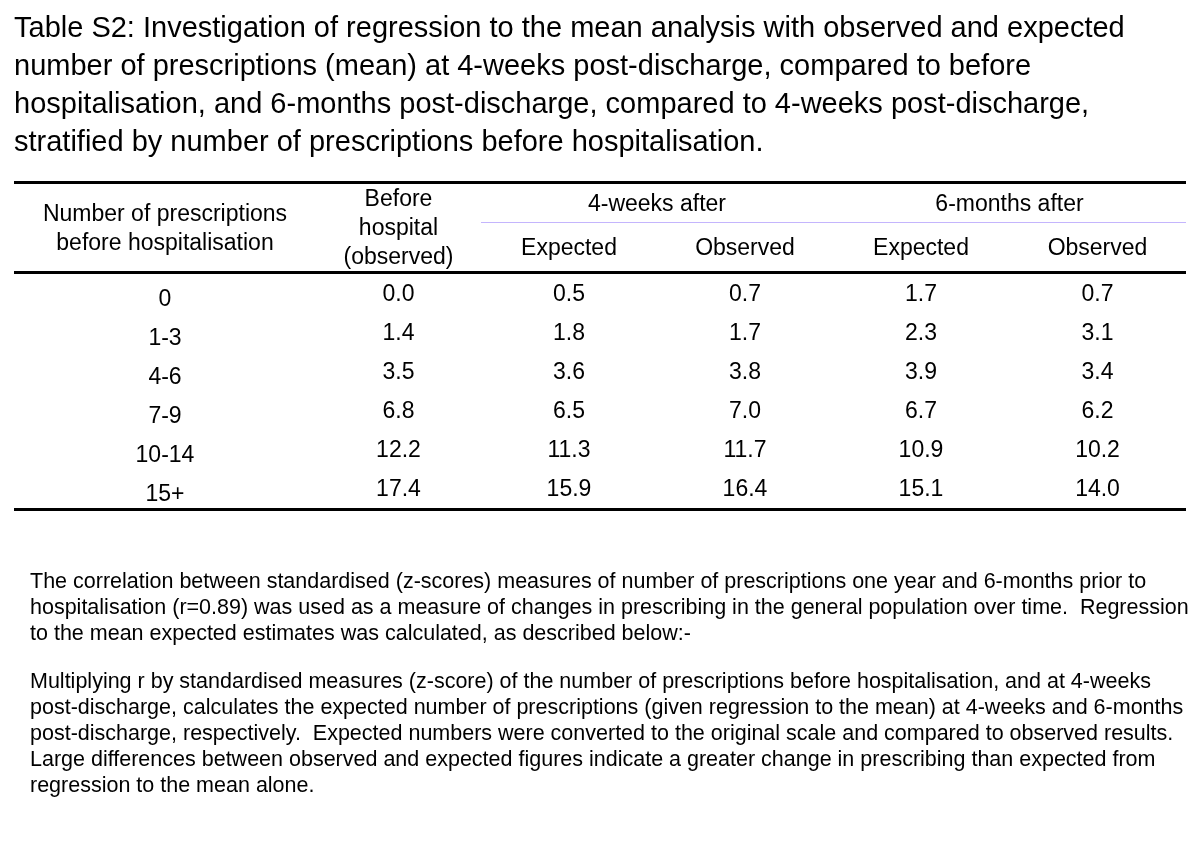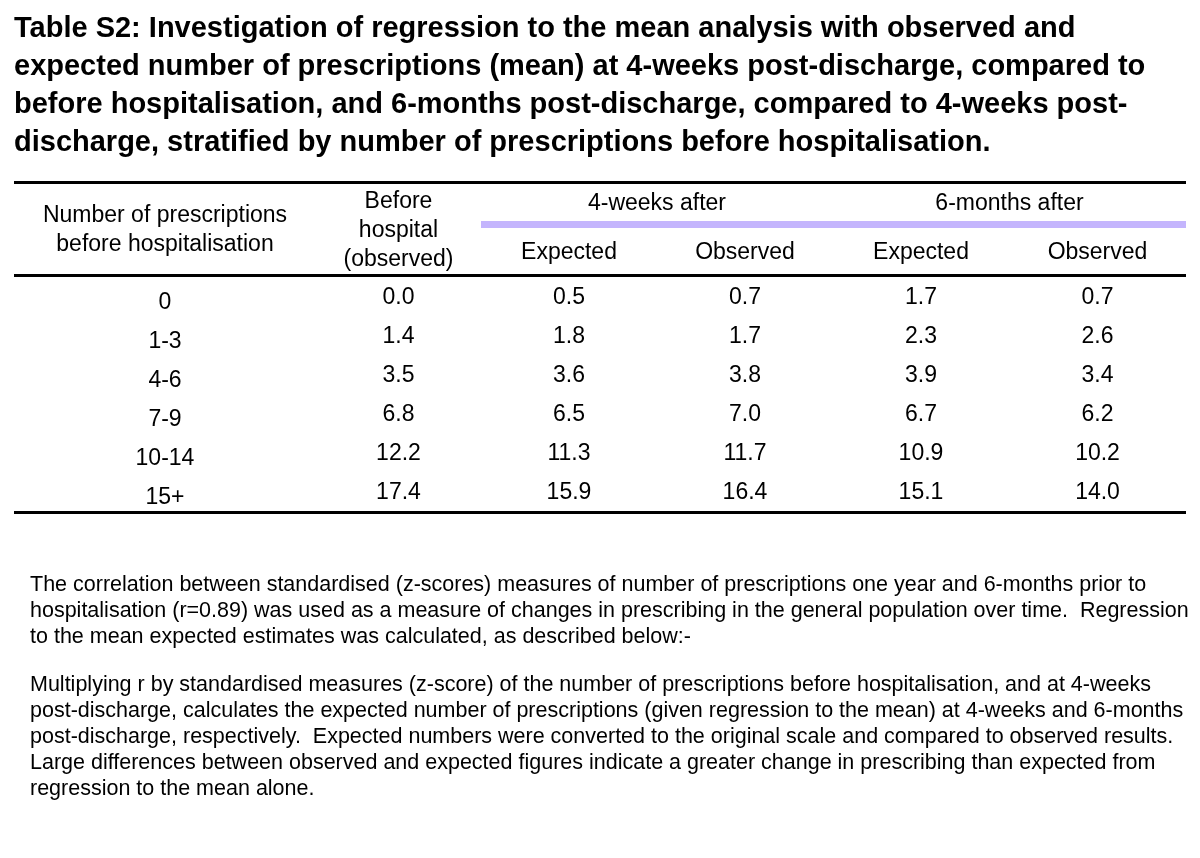--- a/index.html
+++ b/index.html
@@ -11,40 +11,40 @@
     font-family: "Liberation Sans", "DejaVu Sans", sans-serif;
     overflow: hidden;
   }
   .page { padding: 8px 14px 0 14px; }
 
   .title {
     margin: 0;
     width: 1172px;
     font-size: 29px;
     line-height: 38px;
-    font-weight: 700;
+    font-weight: 400;
   }
 
   table.s2 {
     margin-top: 21px;
     width: 1172px;
     table-layout: fixed;
     border-collapse: collapse;
     border-top: 3px solid #000;
     border-bottom: 3px solid #000;
     font-size: 23px;
   }
   table.s2 thead { border-bottom: 3px solid #000; }
   table.s2 th {
     font-weight: 400;
     padding: 0;
     text-align: center;
     vertical-align: middle;
   }
-  th.group { height: 37px; border-bottom: 7px solid #c4b5fd; }
+  th.group { height: 37px; border-bottom: 1px solid #c4b5fd; }
   tr.subrow th { height: 46px; }
   .cath-inner { width: 248px; margin: 0 auto; line-height: 29px; }
   .befh-inner { width: 132px; margin: 0 auto; line-height: 29px; }
   table.s2 td {
     height: 39px;
     padding: 0;
     text-align: center;
     vertical-align: middle;
   }
   td.cat .catlabel { position: relative; top: 5px; }
@@ -102,21 +102,21 @@
         <td>0.7</td>
         <td>1.7</td>
         <td>0.7</td>
       </tr>
       <tr>
         <td class="cat"><span class="catlabel">1-3</span></td>
         <td>1.4</td>
         <td>1.8</td>
         <td>1.7</td>
         <td>2.3</td>
-        <td>2.6</td>
+        <td>3.1</td>
       </tr>
       <tr>
         <td class="cat"><span class="catlabel">4-6</span></td>
         <td>3.5</td>
         <td>3.6</td>
         <td>3.8</td>
         <td>3.9</td>
         <td>3.4</td>
       </tr>
       <tr>

